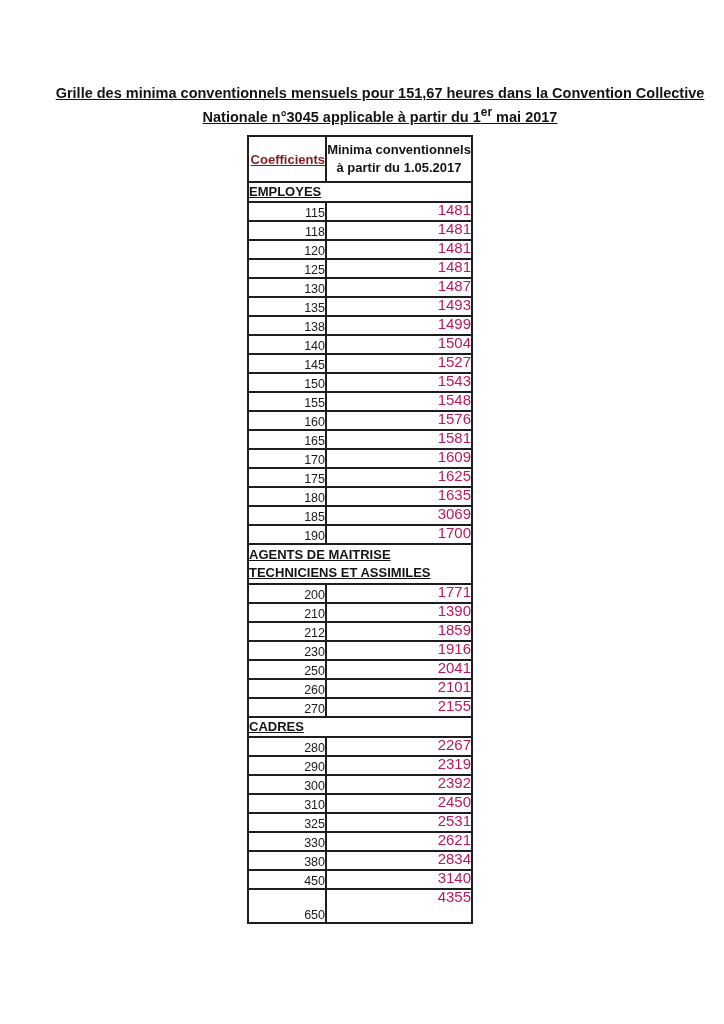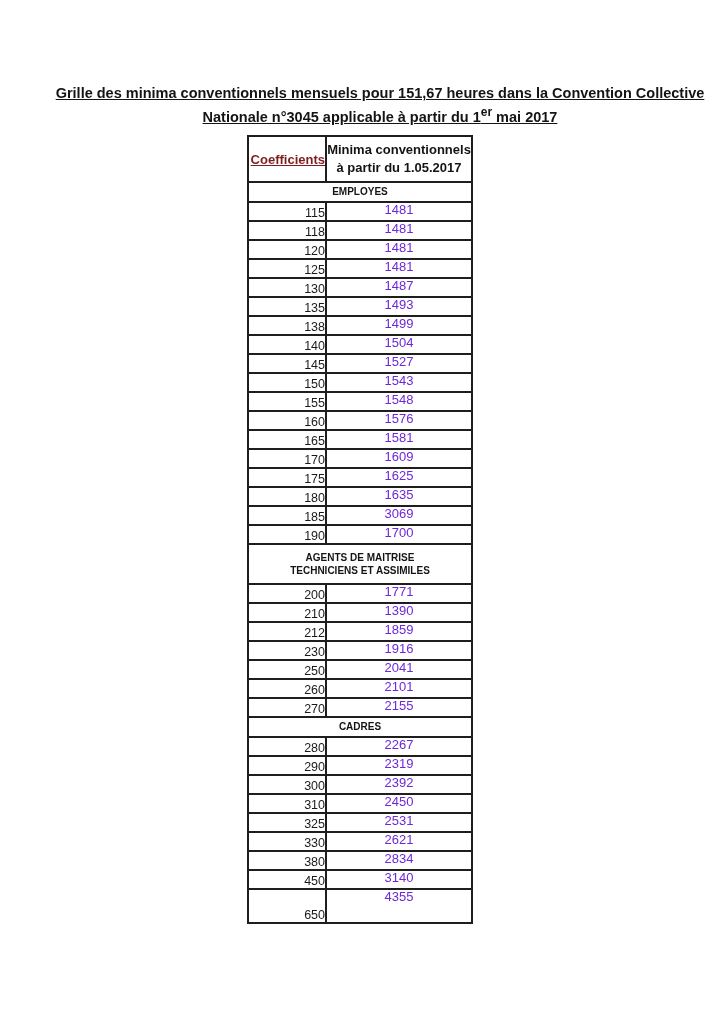--- a/index.html
+++ b/index.html
@@ -55,47 +55,47 @@
     height: 44px;
     font-size: 13px;
     font-weight: bold;
     text-align: center;
     vertical-align: middle;
     line-height: 1.4;
     color: #141414;
   }
   td.section-cell {
     height: 18px;
-    text-align: center;
     vertical-align: middle;
     font-weight: bold;
-    font-size: 10px;
+    font-size: 13px;
     line-height: 1.35;
     color: #141414;
+    text-decoration: underline;
   }
   td.section-cell.two-line { height: 38px; }
   td.coef-cell {
     height: 17px;
     text-align: right;
     vertical-align: bottom;
     font-size: 12.5px;
     line-height: 14px;
     padding-right: 9px;
     padding-bottom: 1px;
     color: #1a1a1a;
     border-radius: 7px;
   }
   td.value-cell {
-    text-align: center;
+    text-align: right;
     vertical-align: top;
-    font-size: 13px;
+    font-size: 15px;
     line-height: 14px;
     padding-right: 5px;
     padding-top: 1px;
-    color: #6d28d9;
+    color: #be185d;
   }
   tr.last-row td.coef-cell, tr.last-row td.value-cell { height: 32px; }
 </style>
 </head>
 <body>
 
 <div class="page">
 
   <div class="title">
     <span class="title-line">Grille des minima conventionnels mensuels pour 151,67 heures dans la Convention Collective</span><br>

